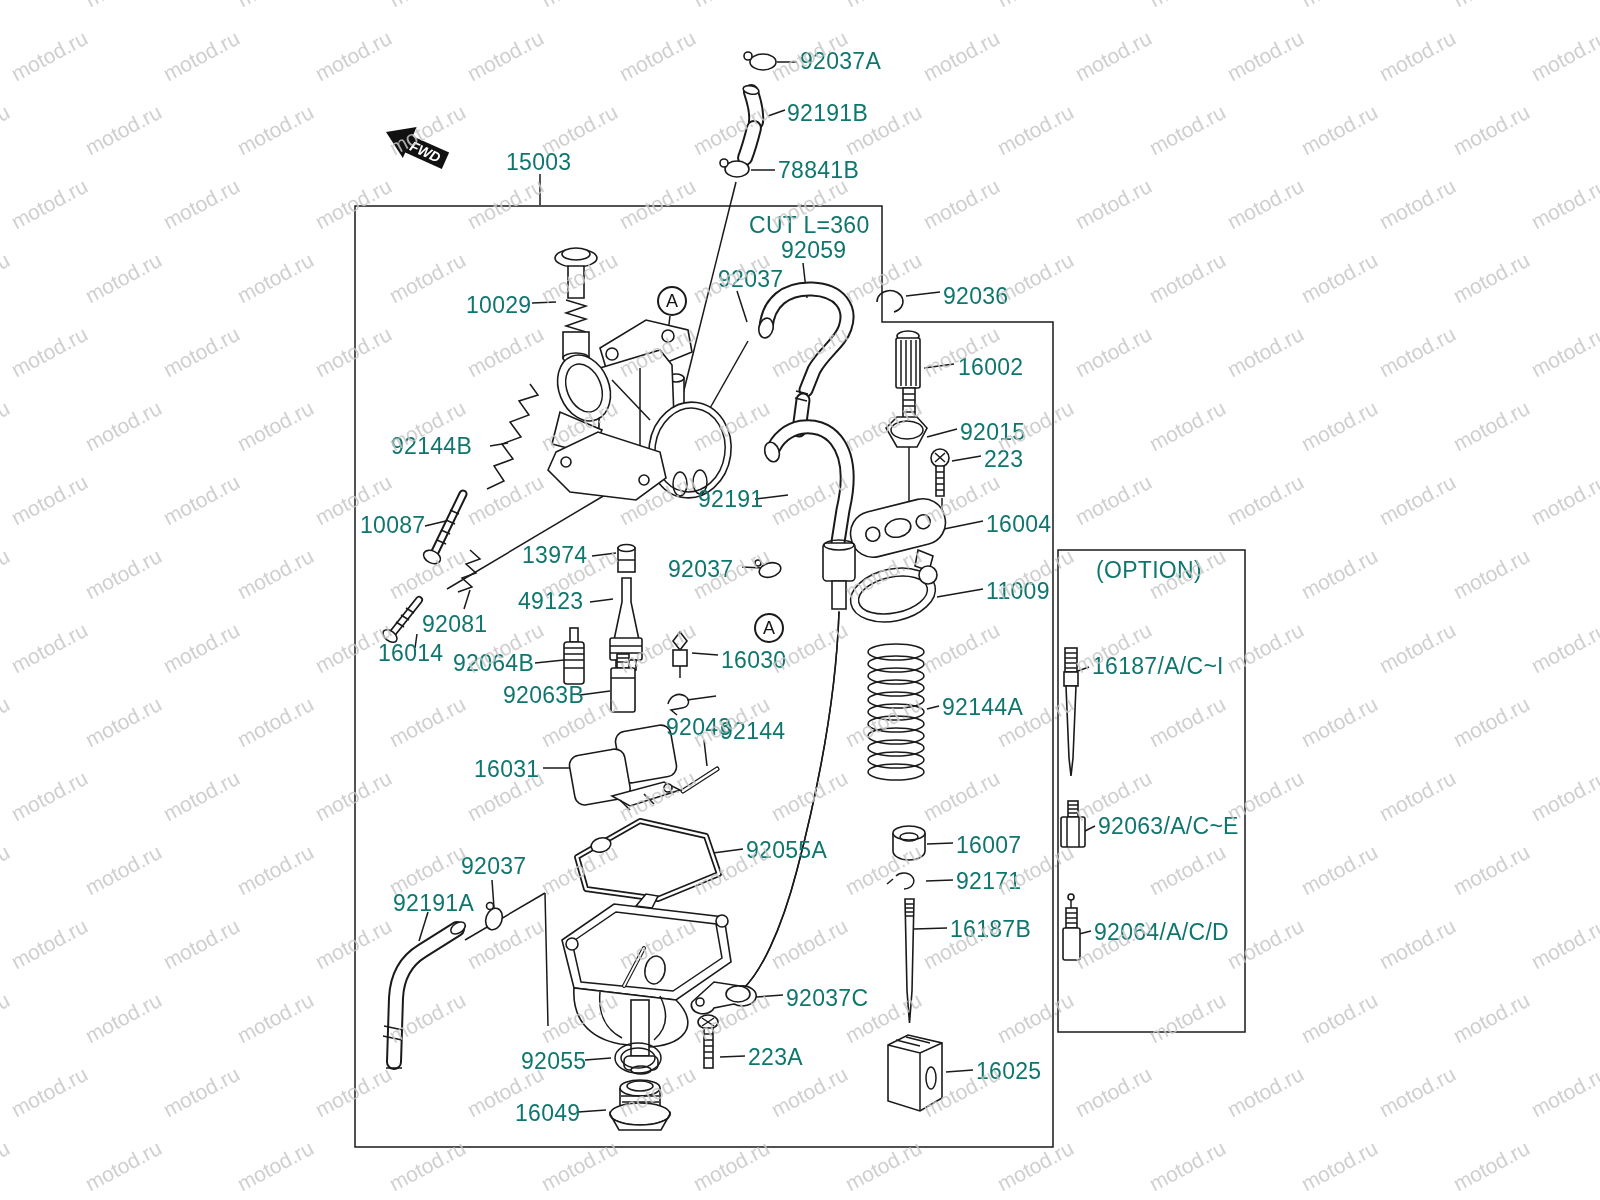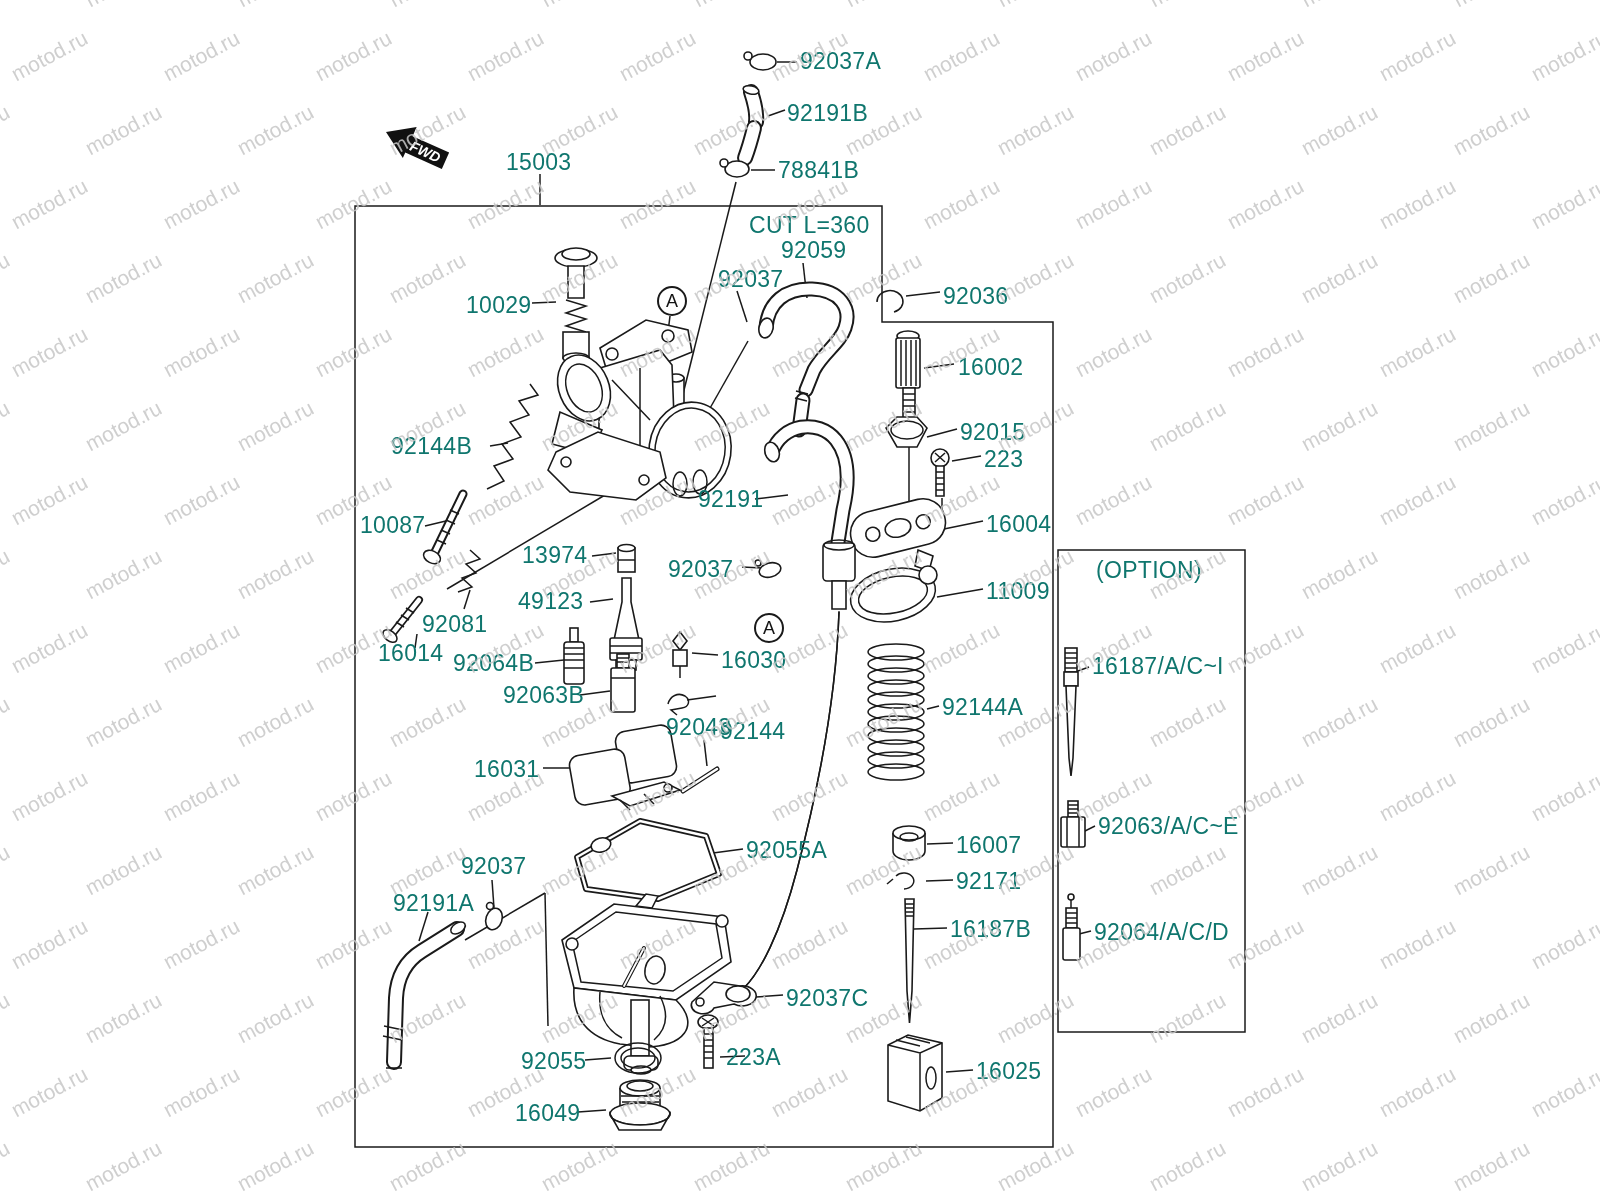--- a/index.html
+++ b/index.html
@@ -409,21 +409,21 @@
   <div class="pl" style="left:746px;top:837px">92055A</div>
   <div class="pl" style="left:461px;top:853px">92037</div>
   <div class="pl" style="left:956px;top:832px">16007</div>
   <div class="pl" style="left:956px;top:868px">92171</div>
   <div class="pl" style="left:393px;top:890px">92191A</div>
   <div class="pl" style="left:950px;top:916px">16187B</div>
   <div class="pl" style="left:1098px;top:813px">92063/A/C~E</div>
   <div class="pl" style="left:786px;top:985px">92037C</div>
   <div class="pl" style="left:1094px;top:919px">92064/A/C/D</div>
   <div class="pl" style="left:521px;top:1048px">92055</div>
-  <div class="pl" style="left:726px;top:1044px">223A</div>
+  <div class="pl" style="left:748px;top:1044px">223A</div>
   <div class="pl" style="left:515px;top:1100px">16049</div>
   <div class="pl" style="left:976px;top:1058px">16025</div>
 
   <div class="amark" style="left:657px;top:286px">A</div>
   <div class="amark" style="left:754px;top:613px">A</div>
 </div>
 
 <div id="wm">
       <span class="wmt" style="color: rgb(199, 199, 199); left: -70px; top: -30px;">motod.ru</span>
       <span class="wmt" style="color: rgb(199, 199, 199); left: 82px; top: -30px;">motod.ru</span>

